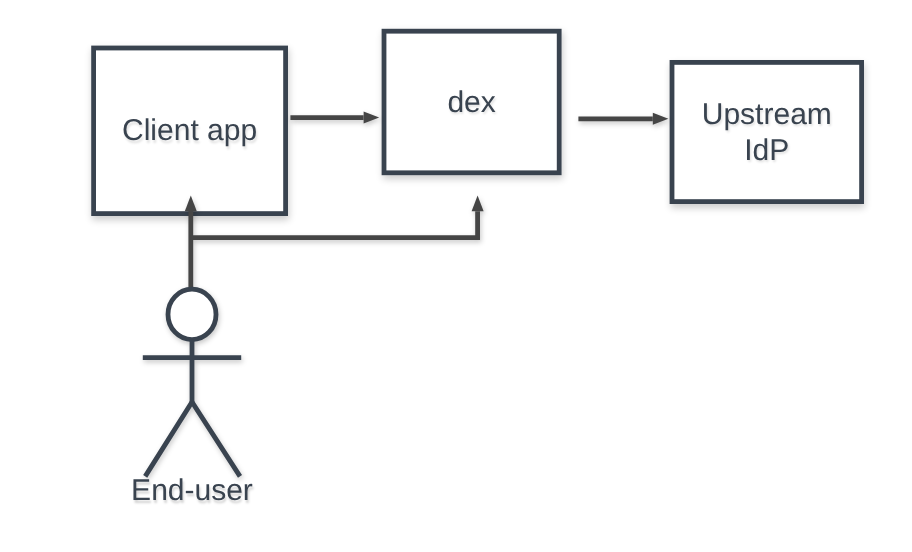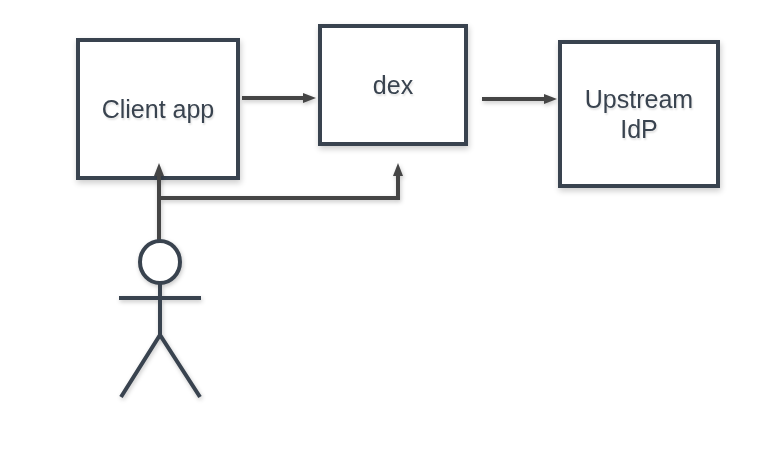--- a/index.html
+++ b/index.html
@@ -30,21 +30,21 @@
     box-shadow: 1px 3px 6px rgba(0,0,0,0.20);
   }
   .node-label {
     font-size: 25px;
     line-height: 30px;
     color: var(--slate);
     text-shadow: 1px 2px 2px rgba(0,0,0,0.12);
   }
   #node-client-app { left: 76px;  top: 38px; width: 164px; height: 142px; }
   #node-dex        { left: 318px; top: 24px; width: 150px; height: 122px; }
-  #node-upstream   { left: 558px; top: 40px; width: 162px; height: 148px; align-items: center; }
+  #node-upstream   { left: 558px; top: 50px; width: 162px; height: 120px; align-items: center; }
   #node-upstream .node-label { max-width: 120px; }
   .overlay {
     position: absolute;
     left: 0; top: 0;
     width: 760px; height: 460px;
     pointer-events: none;
     filter: drop-shadow(1px 2px 2px rgba(0,0,0,0.22));
   }
   .actor-label {
     position: absolute;
@@ -95,14 +95,15 @@
       <path d="M121,397 L160,335 L200,397" class="actor" fill="none"></path>
     </g>
 
     <style>
       .edge  { stroke: var(--edge); stroke-width: 4; }
       .arrowhead { fill: var(--edge); }
       .actor { stroke: var(--slate); stroke-width: 4; }
     </style>
   </svg>
 
+  <div class="actor-label">End-user</div>
 
 </div>
 
 </body></html>

